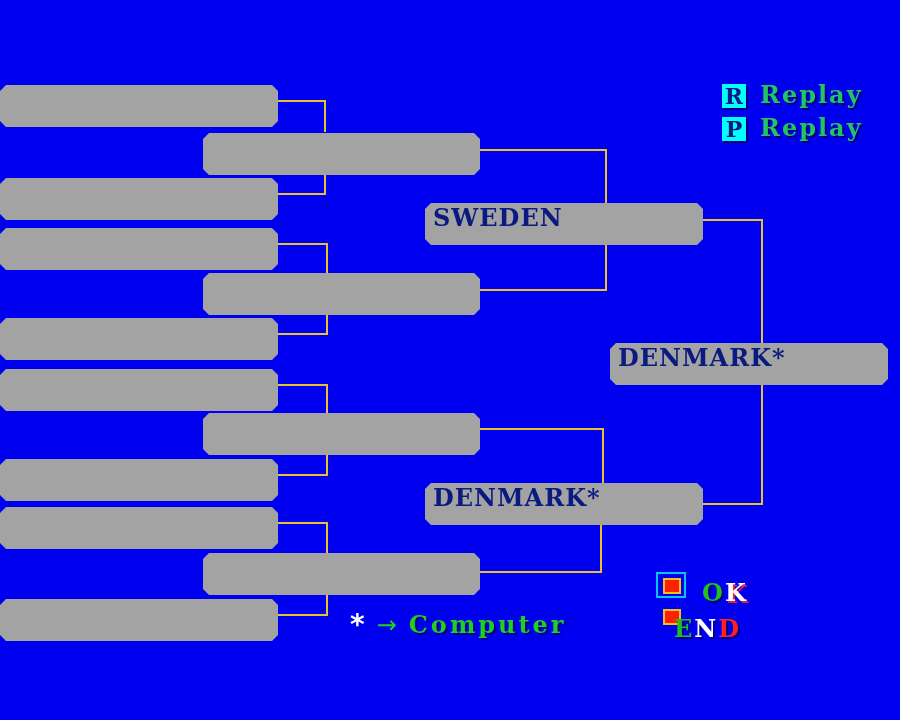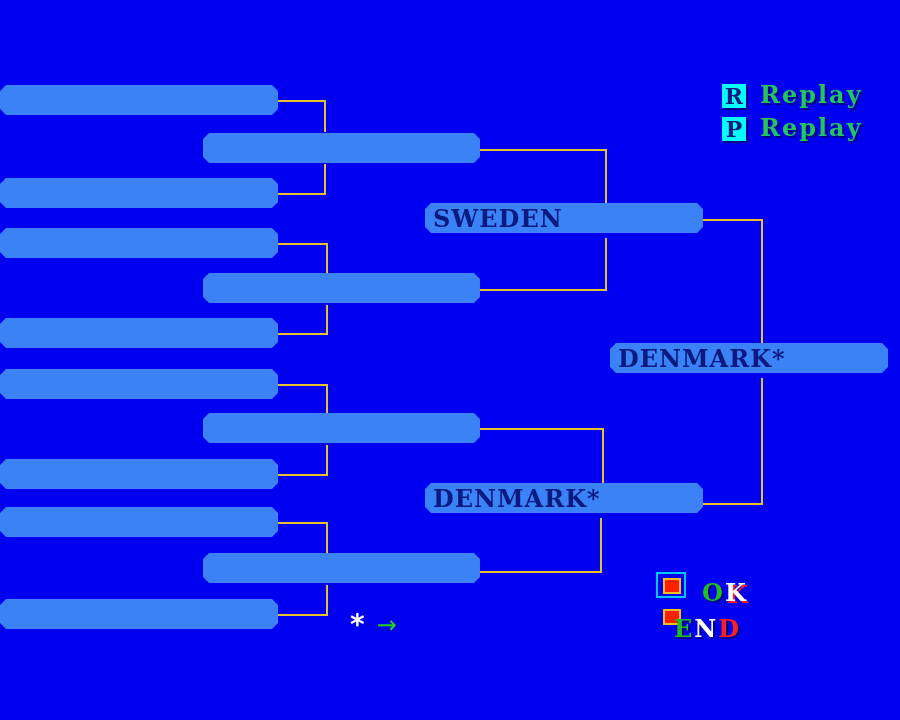--- a/index.html
+++ b/index.html
@@ -1,21 +1,21 @@
 <!DOCTYPE html>
 <html><head>
 <meta charset="utf-8">
 <style>
   html, body { margin:0; padding:0; }
   body { width:900px; height:720px; background:#0000f0; position:relative; overflow:hidden;
          font-family:"DejaVu Sans Mono", monospace; }
-  .slot { position:absolute; height:30px; background:#3b82f6;
+  .slot { position:absolute; height:42px; background:#a3a3a3;
           clip-path: polygon(6px 0, calc(100% - 6px) 0, 100% 6px, 100% calc(100% - 6px), calc(100% - 6px) 100%, 6px 100%, 0 calc(100% - 6px), 0 6px);
           filter: drop-shadow(4px 4px 0 #000080); box-sizing:border-box; padding-left:8px;
-          display:flex; align-items:center; }
+          display:flex; }
   .slot-text { color:#0a1a80; font-weight:bold; font-size:24px; letter-spacing:1px;
                font-family:"DejaVu Serif", serif; }
   .line { position:absolute; background:#e8c030; }
   .legend-key { position:absolute; width:24px; height:24px; background:#00ffff; color:#0a1a80;
                 font-weight:bold; font-size:22px; text-align:center; line-height:24px;
                 font-family:"DejaVu Serif", serif; box-shadow:2px 2px 0 #000080; }
   .legend-label { position:absolute; color:#22c55e; font-weight:bold; font-size:24px;
                   font-family:"DejaVu Serif", serif; letter-spacing:2px; text-shadow:2px 2px 0 #000080; }
   .menu-text { position:absolute; font-weight:bold; font-size:24px; font-family:"DejaVu Serif", serif;
                letter-spacing:2px; text-shadow:2px 2px 0 #000080;margin-top:12px; }
@@ -110,20 +110,21 @@
   </div>
 
 <div class="legend-key" style="left:722px;top:84px;">R</div>
 <div class="legend-label" style="left:760px;top:80px;">Replay</div>
 <div class="legend-key" style="left:722px;top:117px;">P</div>
 <div class="legend-label" style="left:760px;top:113px;">Replay</div>
 
 <div style="position:absolute;left:350px;top:608px;display:flex;align-items:center;gap:12px;">
   <span style="color:#ffffff;font-weight:bold;font-size:28px;font-family:'DejaVu Sans',sans-serif;">*</span>
   <span style="color:#20d020;font-size:24px;font-family:'DejaVu Sans',sans-serif;">→</span>
+  <span style="color:#20d020;font-weight:bold;font-size:24px;font-family:'DejaVu Serif',serif;letter-spacing:3px;text-shadow:2px 2px 0 #000080;">Computer</span>
 </div>
 
 <div class="ok-box"></div>
 <div class="dot" style="left:663px;top:578px;"></div>
 <div class="menu-text" style="left:702px;top:566px;">
   <span style="color:#20c020;">O</span><span style="color:#ffffff;text-shadow:2px 2px 0 #ff2020;">K</span>
 </div>
 
 <div class="dot" style="left:663px;top:609px;"></div>
 <div class="menu-text" style="left:674px;top:602px;">

